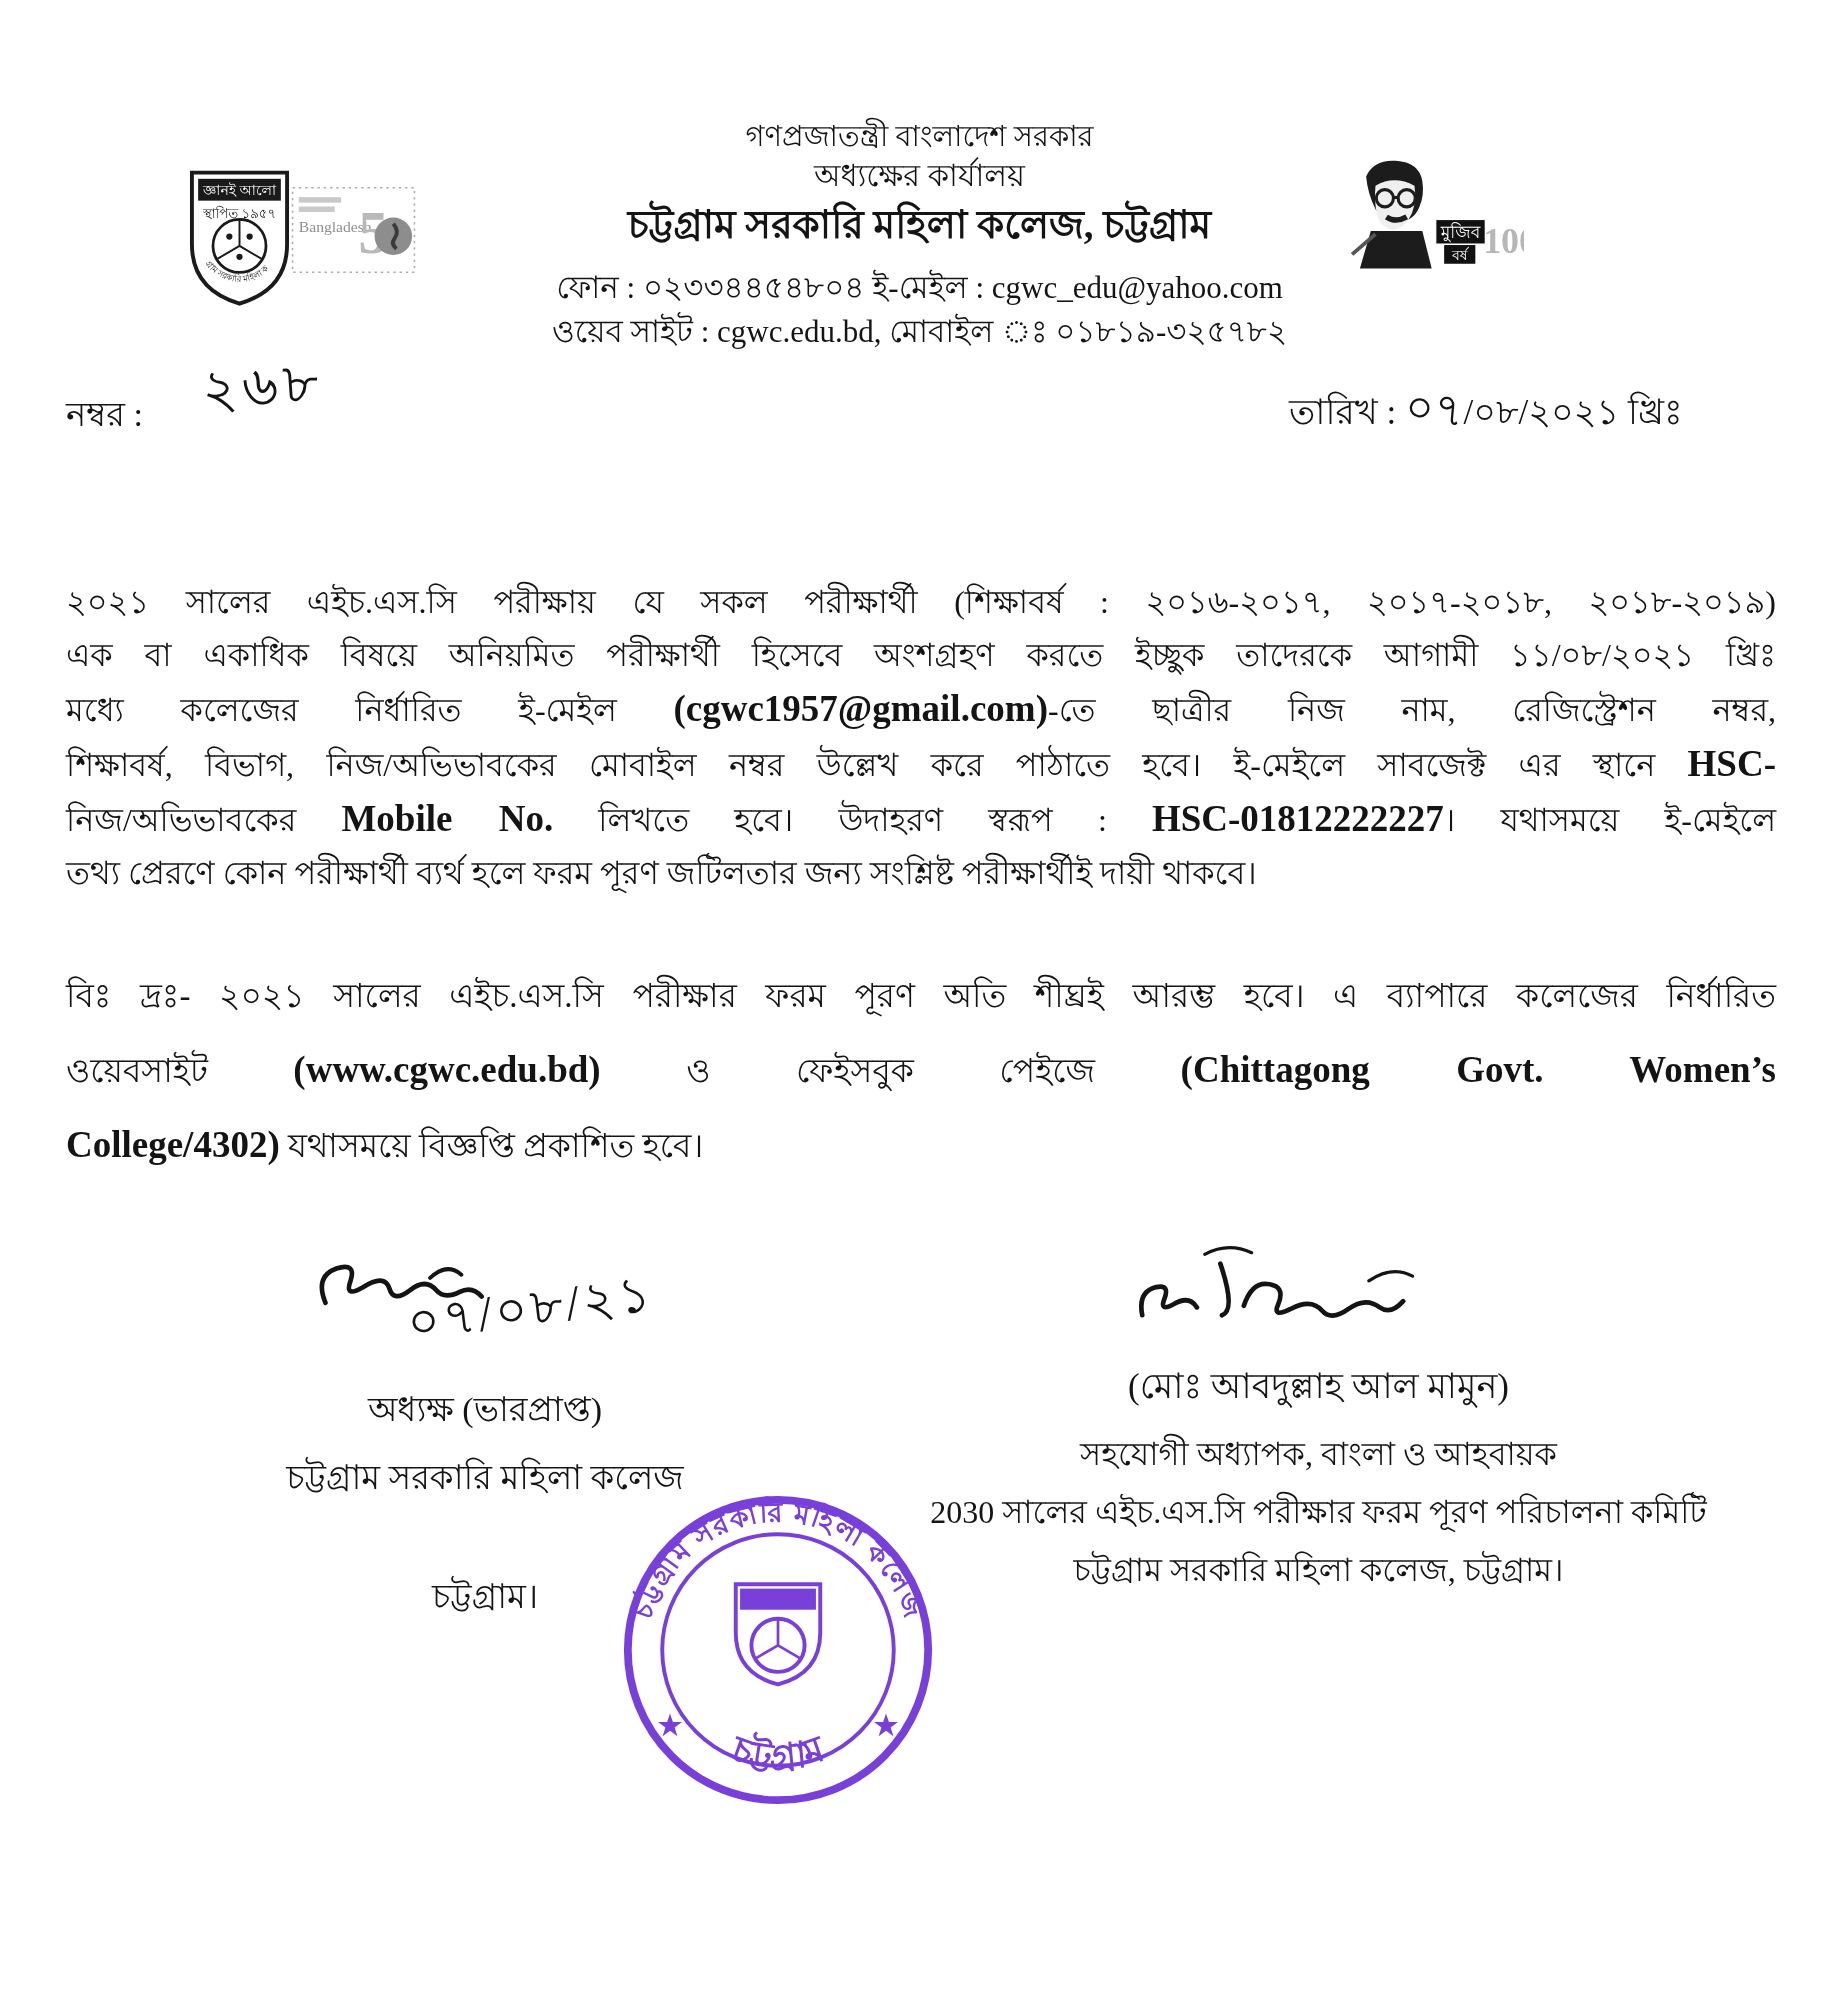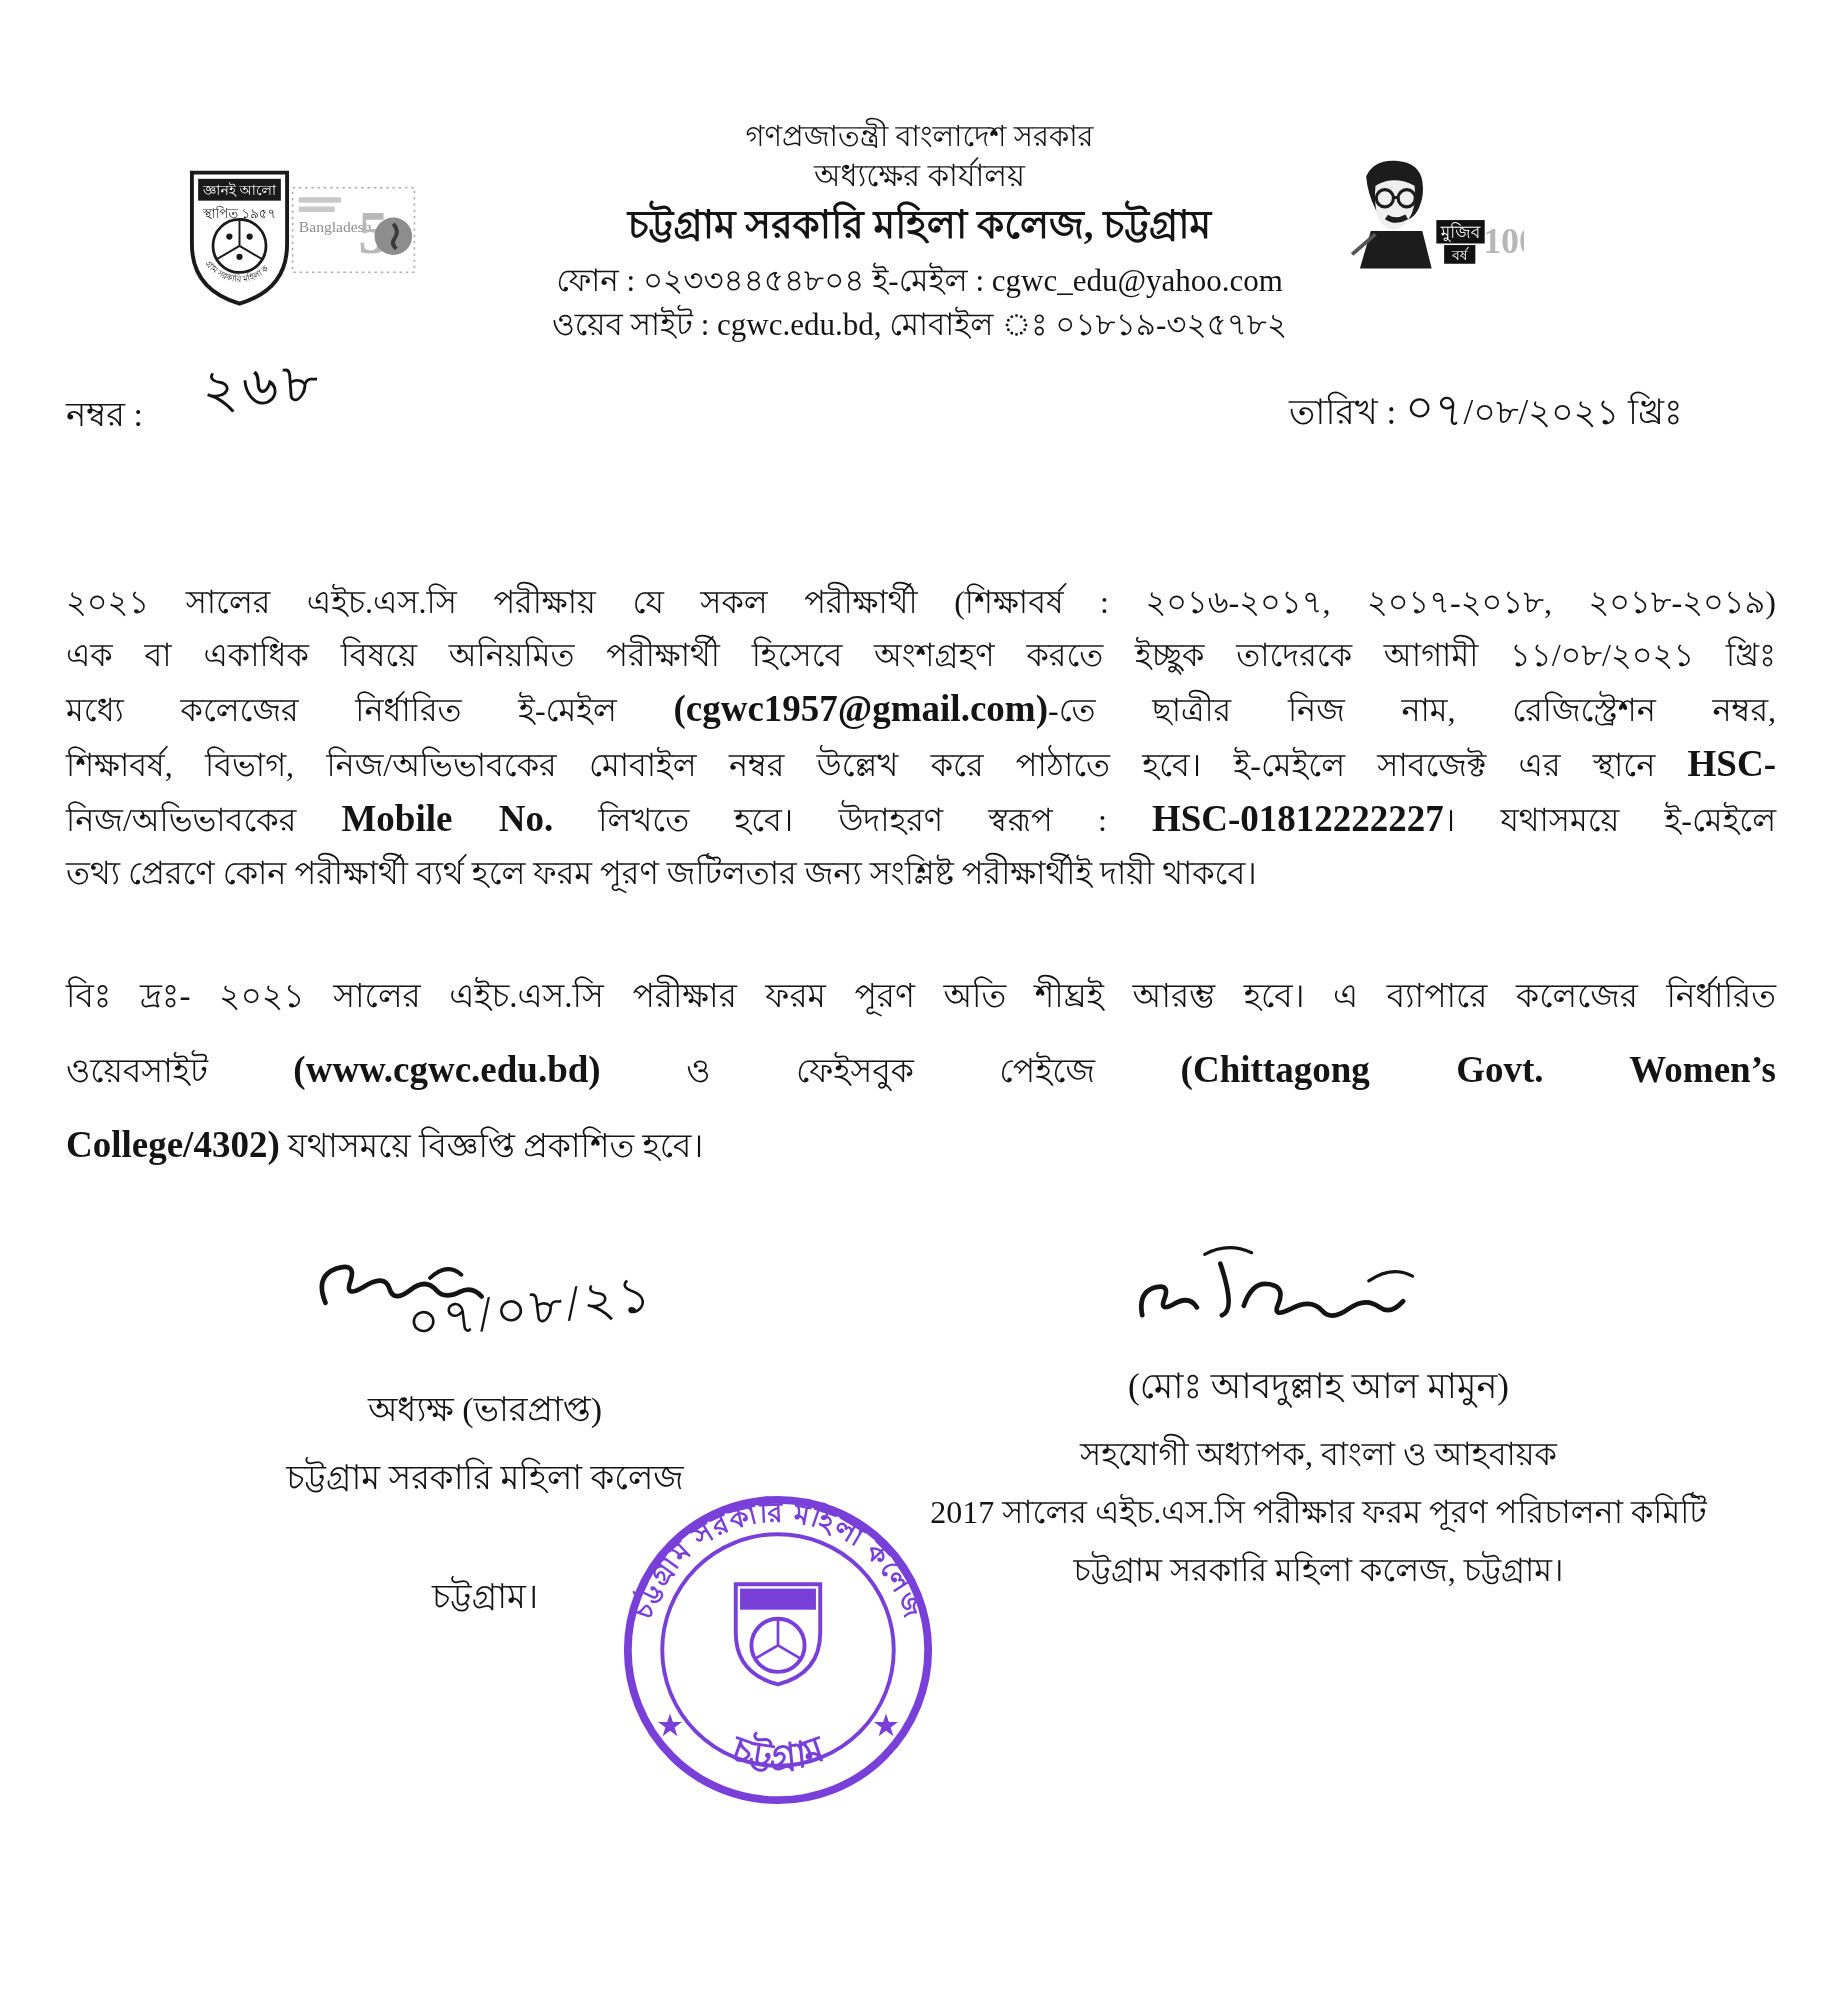--- a/index.html
+++ b/index.html
@@ -8,21 +8,21 @@
     font-family:"Liberation Serif","DejaVu Serif",serif;
     color:#141414;
   }
   .page{position:relative;width:1839px;height:1995px;overflow:hidden;background:#fff;}
 
   
   .hdr{position:absolute;top:117px;left:0;width:100%;text-align:center;line-height:1.35;}
   .hdr .h-gov{font-size:29px;}
   .hdr .h-off{font-size:30.5px;}
   .hdr .h-col{font-size:39px;font-weight:700;margin-top:1.6px;}
-  .hdr .h-contact{font-size:31px;margin-top:8px;}
+  .hdr .h-contact{font-size:31px;margin-top:15px;}
   .hdr .h-web{font-size:31px;margin-top:3px;}
   .hdr .h-code{font-size:31px;margin-top:6.3px;letter-spacing:0.8px;}
 
   .logo{position:absolute;}
   .crest-logo{left:181px;top:166px;}
   .bd50-logo{left:291px;top:186px;}
   .mujib-logo{left:1344px;top:153px;}
 
   
   .memo-label{position:absolute;left:66px;top:388px;font-size:34px;}
@@ -164,21 +164,21 @@
     <div class="abs sig-place">চট্টগ্রাম।</div>
   </div>
 
   <div class="sig-block sig-right">
     <svg class="sig-svg" width="375" height="102" viewBox="0 0 480 130">
       <path d="M40,96 q-6,-30 18,-36 q18,-4 10,16 q-6,16 12,6 q20,-12 30,4 M140,30 q20,60 2,66 M170,84 q10,-30 30,-28 q24,2 14,26 q-8,18 16,6 q26,-14 40,2 q12,14 34,-2 q22,-16 40,-2 q14,10 30,-8" fill="none" stroke="#141414" stroke-width="6" stroke-linecap="round"></path>
       <path d="M120,18 q30,-16 60,-2 M330,52 q30,-20 56,-6" fill="none" stroke="#141414" stroke-width="4" stroke-linecap="round"></path>
     </svg>
     <div class="abs sig-role">সহযোগী অধ্যাপক, বাংলা ও আহবায়ক</div>
     <div class="abs sig-name">(মোঃ আবদুল্লাহ আল মামুন)</div>
-    <div class="abs sig-committee">2017 সালের এইচ.এস.সি পরীক্ষার ফরম পূরণ পরিচালনা কমিটি</div>
+    <div class="abs sig-committee">2030 সালের এইচ.এস.সি পরীক্ষার ফরম পূরণ পরিচালনা কমিটি</div>
     <div class="abs sig-org">চট্টগ্রাম সরকারি মহিলা কলেজ, চট্টগ্রাম।</div>
   </div>
 
   <svg class="stamp" viewBox="0 0 404 404">
     <g stroke="#6d2fd6" fill="none">
       <circle cx="202" cy="202" r="192" stroke-width="10"></circle>
       <circle cx="202" cy="202" r="148" stroke-width="5"></circle>
     </g>
     <path id="stampTopArc" d="M36,232 A168,168 0 1 1 368,232" fill="none" stroke="none"></path>
     <text class="svg-txt" font-size="35" font-weight="bold" fill="#6d2fd6" letter-spacing="2">

